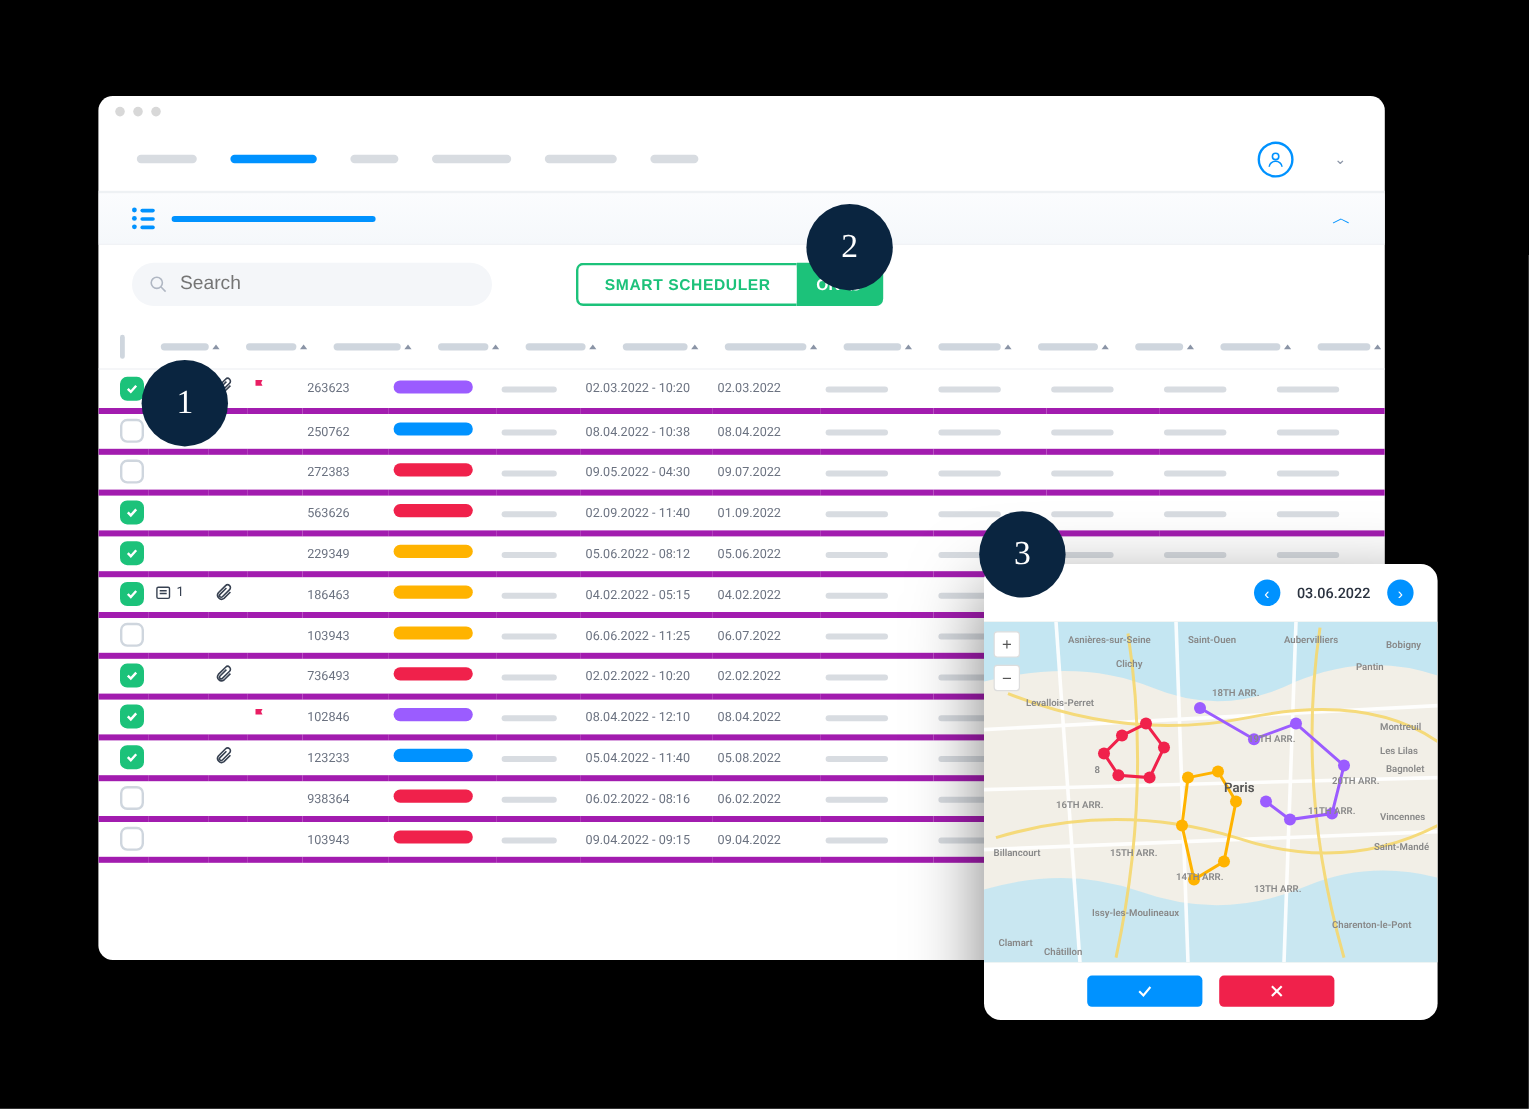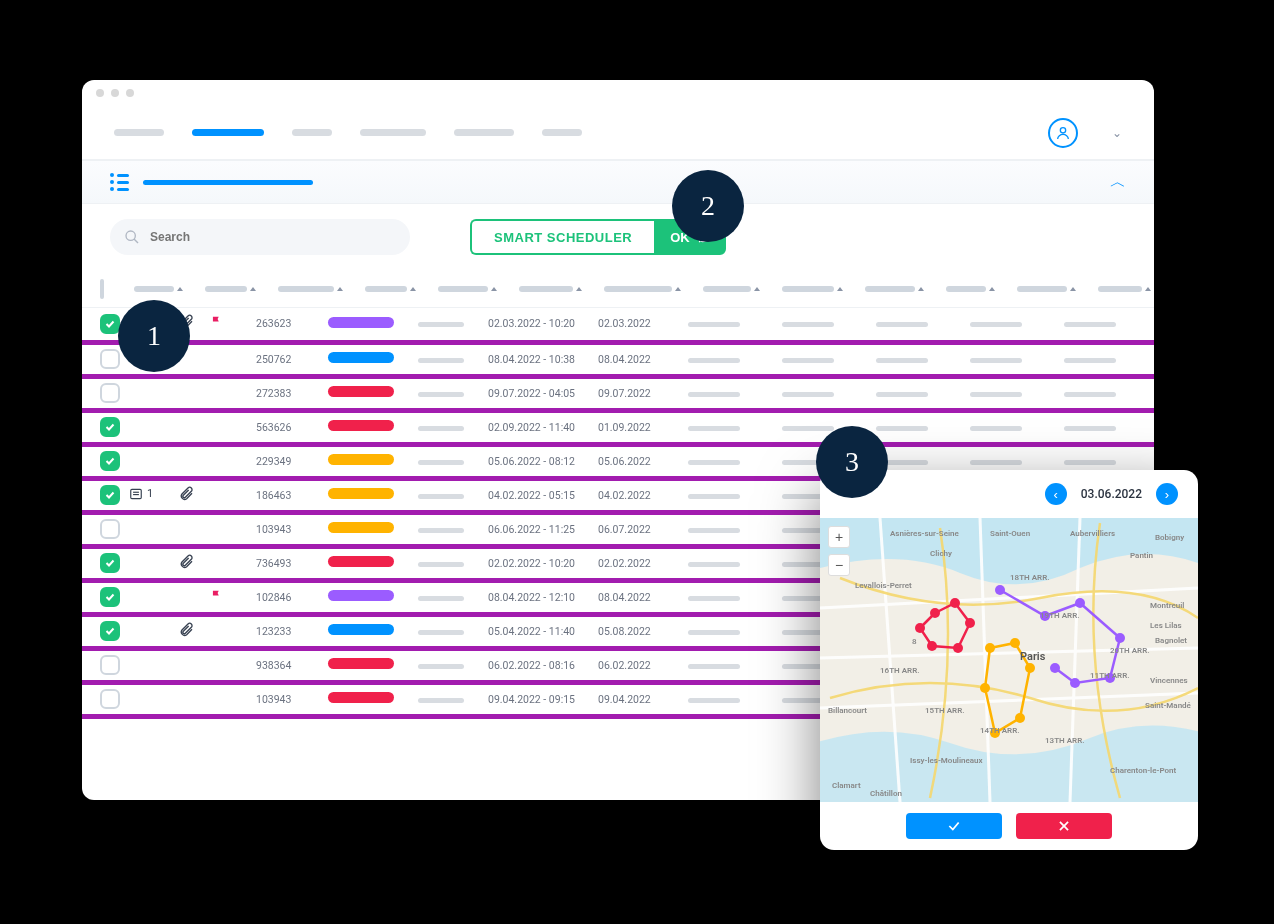--- a/index.html
+++ b/index.html
@@ -39,29 +39,29 @@
   }
   .list-icon { display: inline-flex; flex-direction: column; gap: 3px; }
   .list-icon span { display: flex; align-items: center; gap: 3px; }
   .list-icon i { width: 4px; height: 4px; border-radius: 50%; background: #0092ff; }
   .list-icon b { width: 12px; height: 3px; border-radius: 2px; background: #0092ff; }
   .line-ph { height: 5px; border-radius: 3px; background: #0092ff; width: 170px; }
   .chev { margin-left: auto; color: #0092ff; font-size: 16px; }
   .toolbar { height: 66px; display: flex; align-items: center; padding: 0 28px; gap: 60px; }
   .search {
     width: 300px; height: 36px; background: #f4f6f9; border: none; border-radius: 18px;
-    padding: 0 40px; font-size: 12px; color: #737373; outline: none; font-weight: bold;
+    padding: 0 40px; font-size: 16px; color: #737373; outline: none;
   }
   .search-wrap { position: relative; }
   .search-wrap svg { position: absolute; left: 14px; top: 10px; }
   .sched-group { display: flex; align-items: center; }
   .sched-btn {
     height: 36px; padding: 0 22px; border: 2px solid #1cc27a; border-right: none;
     border-radius: 6px 0 0 6px; background: #fff; color: #1cc27a; font-weight: 700;
-    font-size: 13px; letter-spacing: .5px; cursor: pointer;
+    font-size: 13px; letter-spacing: .5px; cursor: pointer; margin-left: 10px;
   }
   .ok-btn {
     height: 36px; padding: 0 14px; background: #1cc27a; border: 2px solid #1cc27a;
     border-radius: 0 6px 6px 0; color: #fff; font-weight: 700; font-size: 13px;
     display: flex; align-items: center; gap: 6px; cursor: pointer;
   }
   .col-head { height: 38px; display: flex; align-items: center; padding: 0 18px; gap: 10px; border-bottom: 1px solid #eef1f4; }
   .cbx {
     width: 20px; height: 20px; border-radius: 6px; border: 2px solid #cfd6de;
     display: flex; align-items: center; justify-content: center; cursor: pointer;
@@ -293,21 +293,21 @@
         <tr class="row">
           <td class="c-check">
             <div class="cbx"></div>
           </td>
           <td class="c-ico1"></td>
           <td class="c-ico2"></td>
           <td class="c-flag"></td>
           <td class="c-id">272383</td>
           <td class="c-pill"><span class="pill c-red"></span></td>
           <td class="c-pl"><span class="ph"></span></td>
-          <td class="c-dt">09.07.2022 - 04:05</td>
+          <td class="c-dt">09.05.2022 - 04:30</td>
           <td class="c-d2">09.07.2022</td>
           <td><span class="ph2"></span></td>
           <td><span class="ph2"></span></td>
           <td><span class="ph2"></span></td>
           <td><span class="ph2"></span></td>
           <td><span class="ph2"></span></td>
         </tr>
         <tr class="row">
           <td class="c-check">
             <div class="cbx checked">

